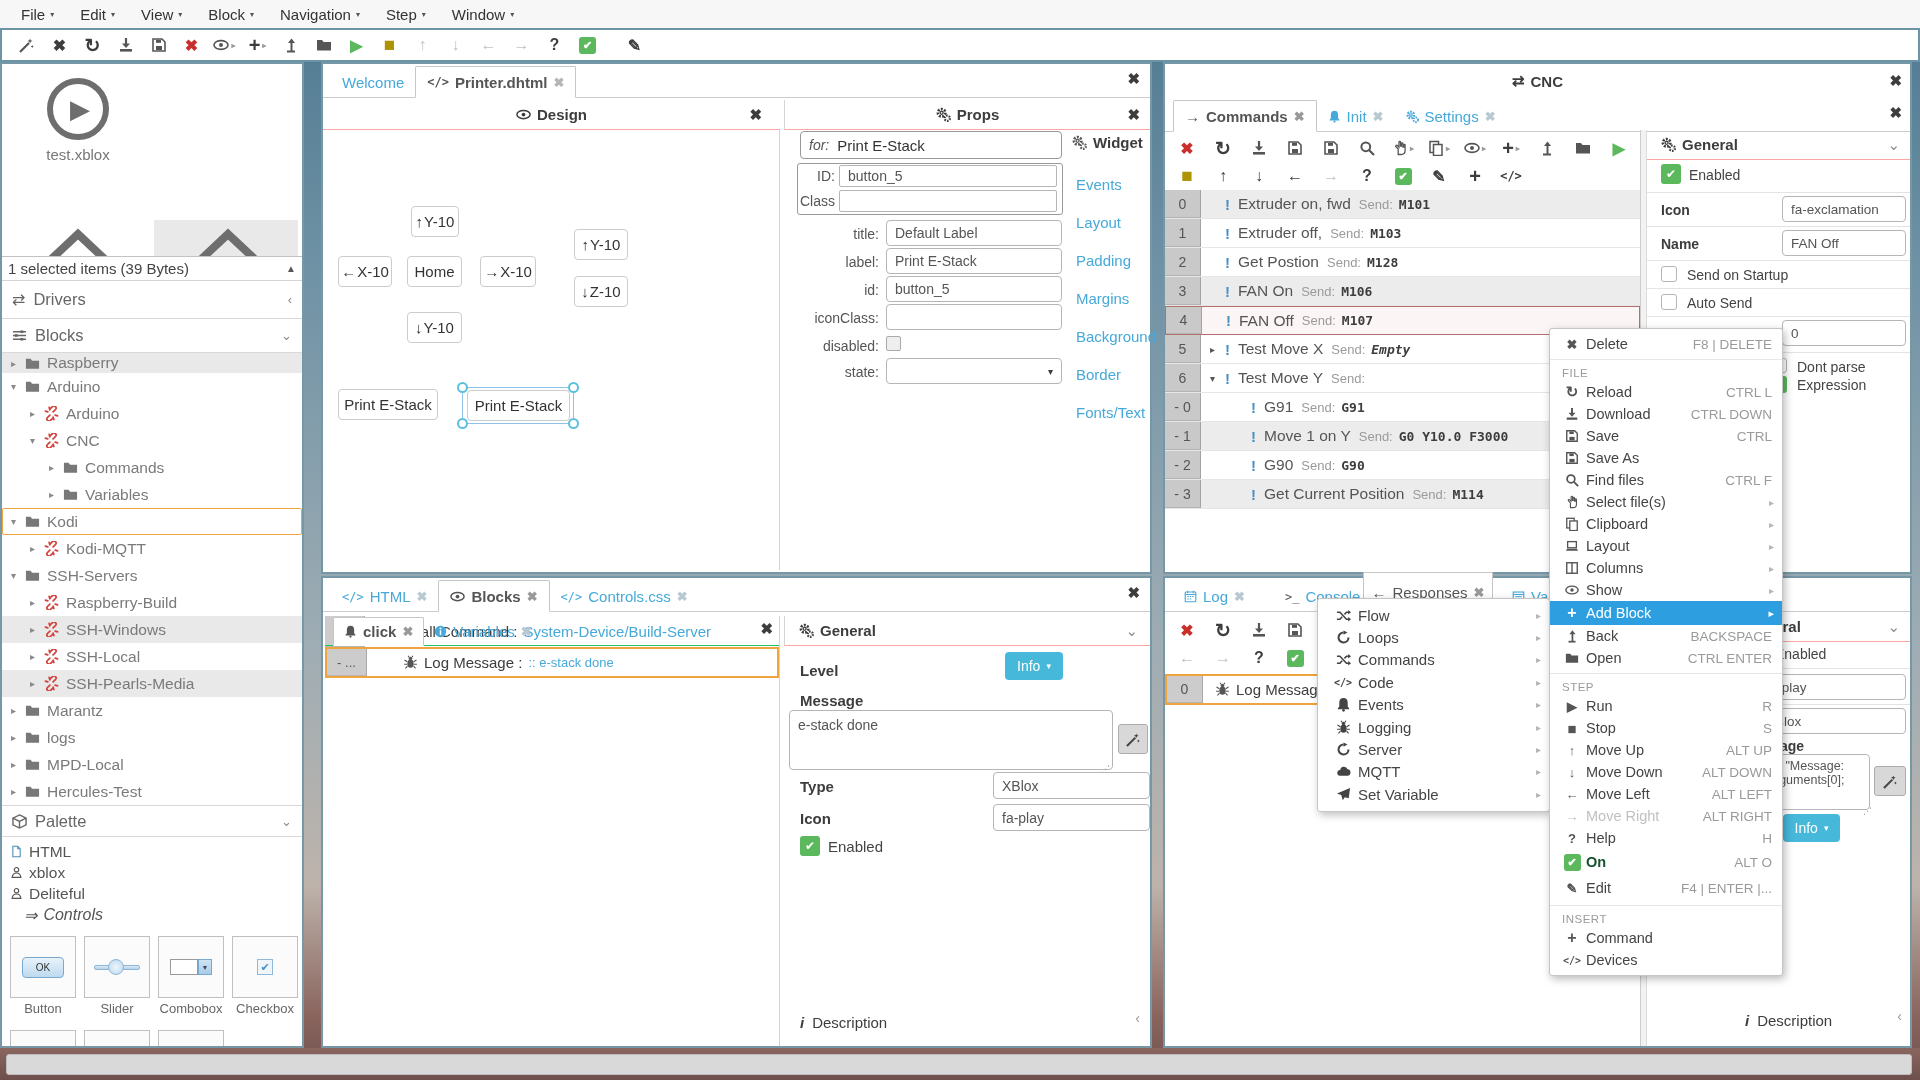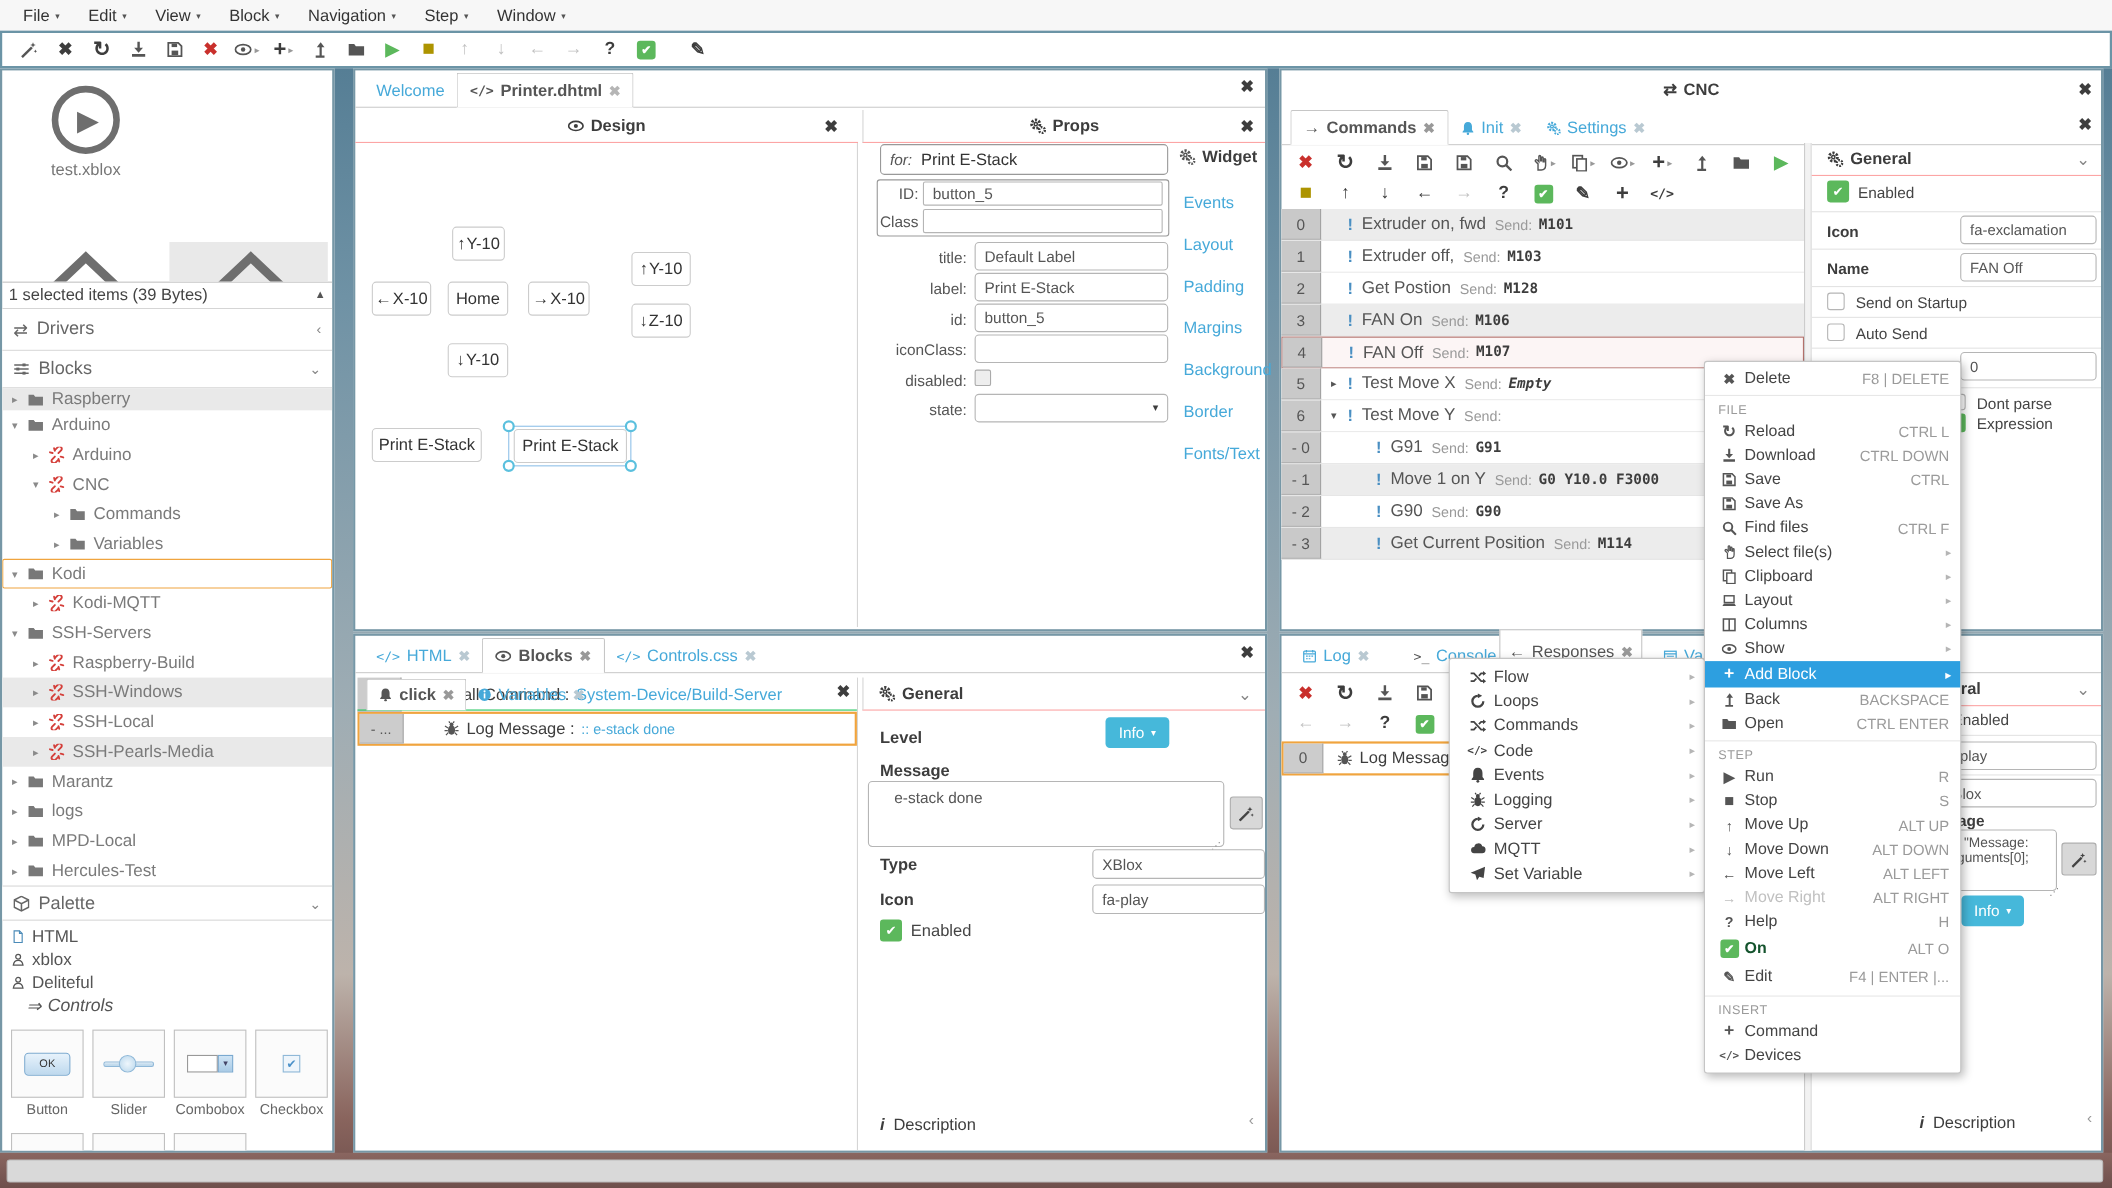--- a/index.html
+++ b/index.html
@@ -696,21 +696,21 @@
         </svg>
       <span>General</span>
       <span style="position:absolute;right:12px;color:#888;font-weight:normal">⌄</span>
     </div>
     <div class="blbl" style="left:477px;top:84px">Level</div>
     <div class="btn-info" style="left:682px;top:74px;width:58px;height:28px">
         <span>Info</span>
         <span class="car">▾</span>
       </div>
     <div class="blbl" style="left:477px;top:114px">Message</div>
-    <textarea class="inp" style="left: 466px; top: 132px; width: 324px; height: 60px; padding: 6px 23px; resize: none;">e-stack done</textarea>
+    <textarea class="inp" style="left: 466px; top: 132px; width: 324px; height: 60px; padding: 6px 8px; resize: none;">e-stack done</textarea>
     <div style="position:absolute;left:778px;top:186px;font-size:9px;color:#888">⋰</div>
     <div class="btn-wand" style="left:795px;top:146px">
         <svg class="ic" style="color:#444">
           <use href="#sy-wand"></use>
         </svg>
       </div>
     <div class="blbl" style="left:477px;top:200px">Type</div>
     <input class="inp" style="left: 670px; top: 194px; width: 157px; height: 27px;" value="XBlox">
     <div class="blbl" style="left:477px;top:232px">Icon</div>
     <input class="inp" style="left: 670px; top: 226px; width: 157px; height: 27px;" value="fa-play">

